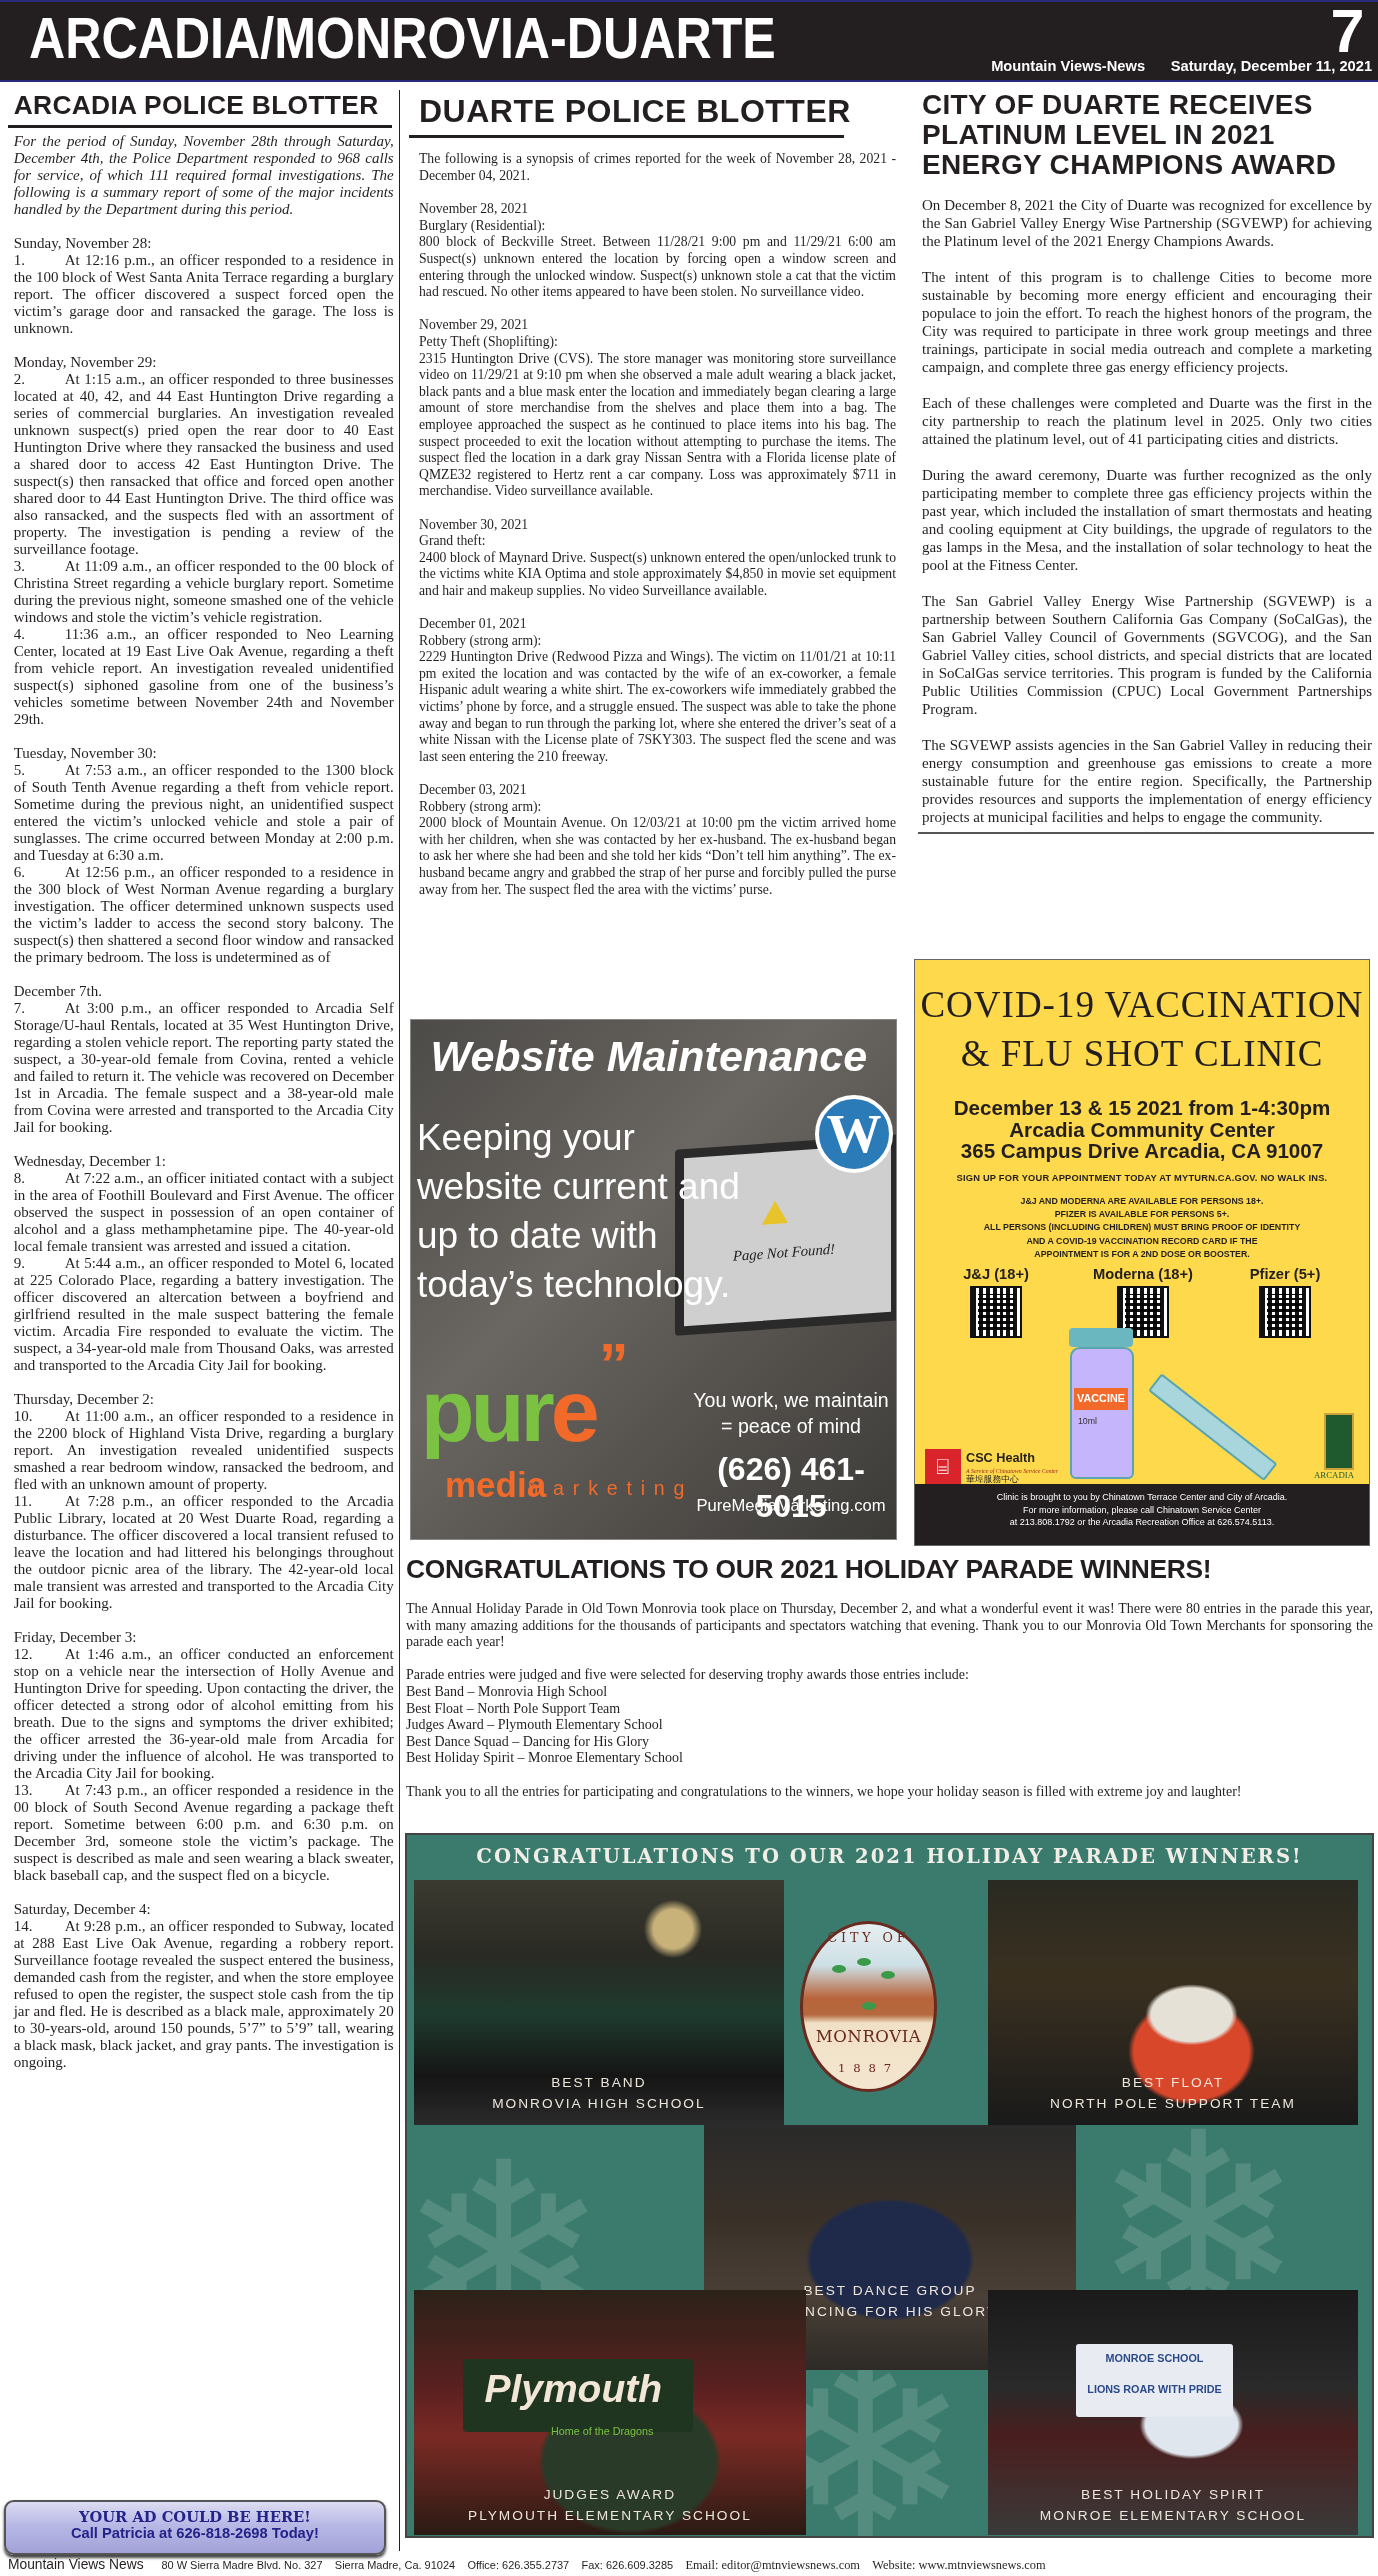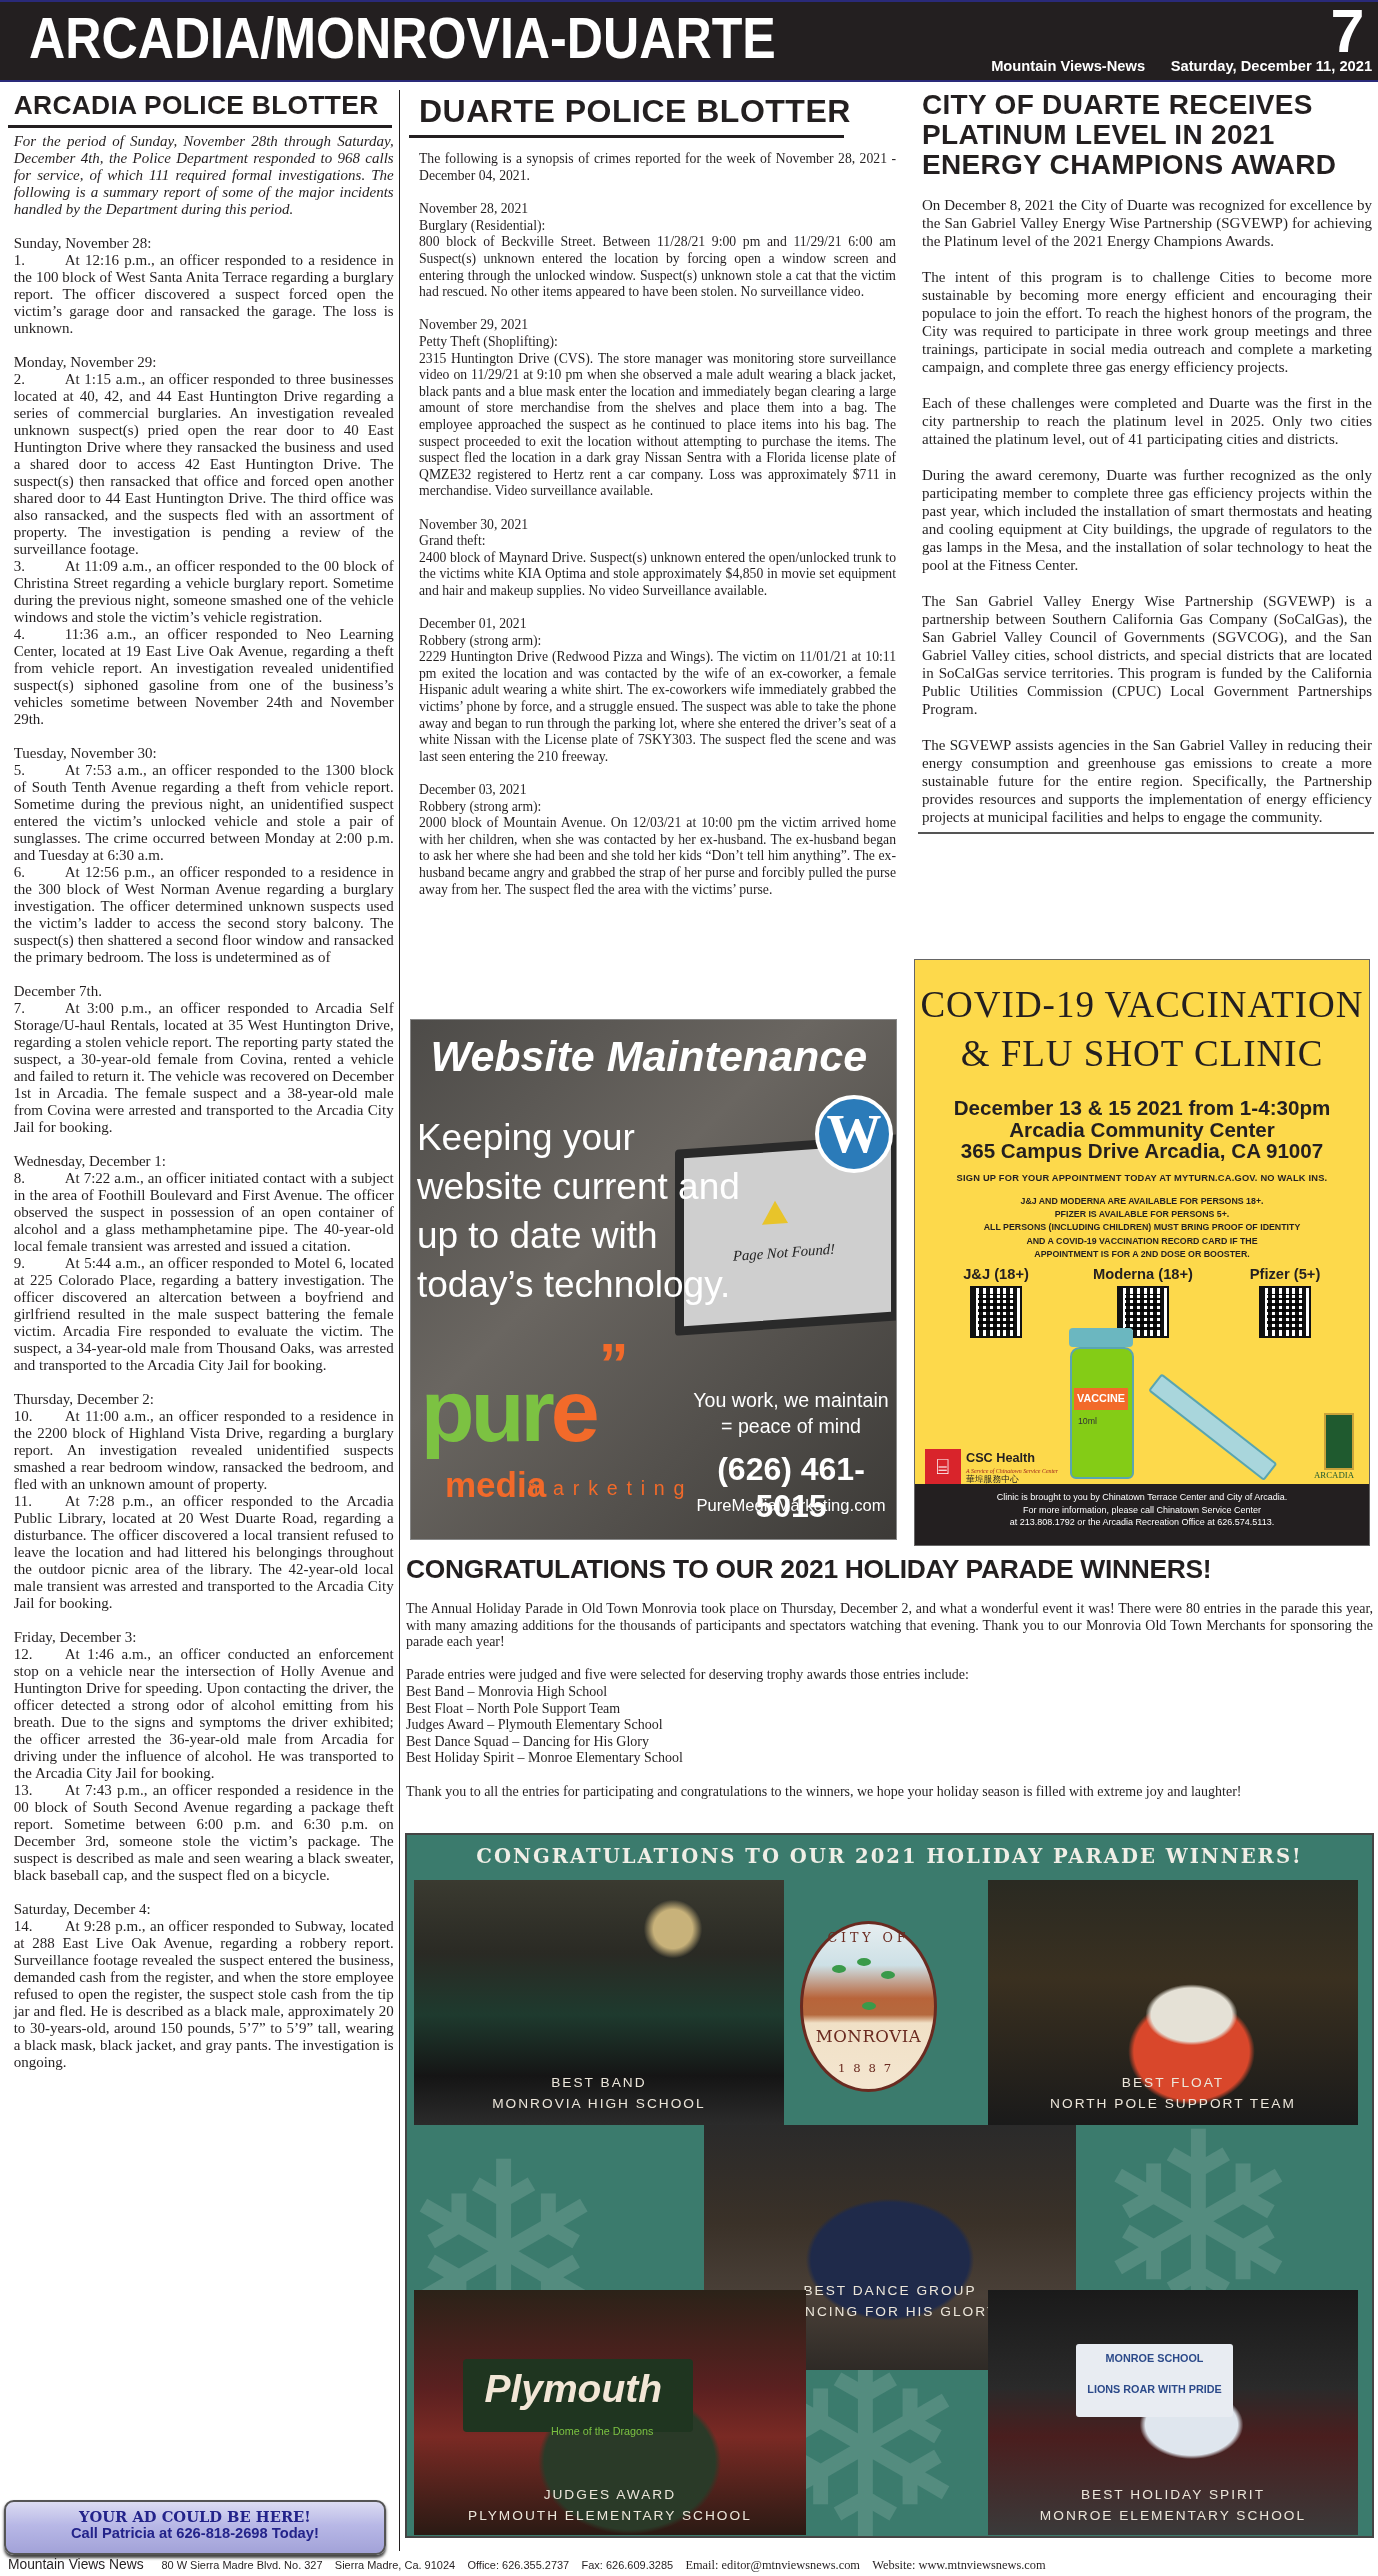--- a/index.html
+++ b/index.html
@@ -39,21 +39,21 @@
 
 .covid{position:absolute;left:914px;top:959px;width:456px;height:587px;background:#fdd94b;border:1px solid #666;overflow:hidden}
 .covid .ct{position:absolute;left:0;width:100%;text-align:center;font-family:Liberation Serif, serif;font-size:37px;line-height:49px;color:#231f20;letter-spacing:1px}
 .covid .date{position:absolute;left:0;width:100%;text-align:center;font-family:"Liberation Sans",sans-serif;font-weight:bold;font-size:20.6px;line-height:22.5px}
 .covid .signup{position:absolute;left:0;width:100%;text-align:center;font-family:"Liberation Sans",sans-serif;font-weight:bold;font-size:9.3px;letter-spacing:0.2px}
 .covid .info{position:absolute;left:0;width:100%;text-align:center;font-family:"Liberation Sans",sans-serif;font-weight:bold;font-size:8.8px;line-height:13.2px}
 .covid .vlbl{position:absolute;font-family:"Liberation Sans",sans-serif;font-weight:bold;font-size:14.7px;text-align:center;width:108px}
 .covid .qr{position:absolute;width:52px;height:52px;background:
  repeating-linear-gradient(90deg,#111 0 3.9px,#fff 3.9px 6.9px),#fff;border:2px solid #111}
 .covid .qr::after{content:"";position:absolute;inset:5.9px;background:repeating-linear-gradient(0deg,#111 0 2.9px,transparent 2.9px 5.9px);mix-blend-mode:multiply}
-.covid .vial{position:absolute;left:155px;top:387px;width:64px;height:132px;background:#84cc16;border:2.9px solid #5aa5b0;border-radius:9.8px 9.8px 5.9px 5.9px}
+.covid .vial{position:absolute;left:155px;top:387px;width:64px;height:132px;background:#c4b5fd;border:2.9px solid #5aa5b0;border-radius:9.8px 9.8px 5.9px 5.9px}
 .covid .vial .cap{position:absolute;left:-2.9px;top:-21.5px;width:64px;height:19.6px;background:#6bb7c0;border-radius:3.9px}
 .covid .vial .lbl{position:absolute;left:2px;top:39px;width:54px;height:21.5px;background:#f26a2a;color:#fff;font-family:"Liberation Sans",sans-serif;font-weight:bold;font-size:10.8px;line-height:21.5px;text-align:center}
 .covid .vial .ml{position:absolute;left:5.9px;top:67px;font-family:"Liberation Sans",sans-serif;font-size:8.8px;color:#333}
 .covid .syringe{position:absolute;left:240px;top:411px;width:147px;height:21.5px;background:#a9d6dc;border:2.9px solid #5aa5b0;transform:rotate(38deg);transform-origin:left center;border-radius:2.9px}
 .covid .csc{position:absolute;left:9.8px;top:489px;width:36px;height:35px;background:#d9242b;color:#fff;font-size:21.5px;text-align:center;line-height:35px;font-family:"DejaVu Sans",sans-serif}
 .covid .csclbl{position:absolute;left:51px;top:491px;font-family:"Liberation Sans",sans-serif;font-weight:bold;font-size:12.7px;color:#231f20}
 .covid .csclbl2{position:absolute;left:51px;top:508px;font-size:5.9px;color:#9b1c1c;font-family:"Liberation Serif",serif;font-style:italic}
 .covid .arc{position:absolute;left:409px;top:453px;width:30px;height:57px;background:#1f5a2f;border:2px solid #c9a23a}
 .covid .arclbl{position:absolute;left:399px;top:510px;font-family:"Liberation Serif",serif;font-size:8.8px;color:#1f5a2f}
 .covid .footer{position:absolute;left:0;bottom:0;width:100%;height:61px;background:#231f20;color:#fff;font-family:"Liberation Sans",sans-serif;font-size:9px;line-height:12.7px;text-align:center;padding-top:6.9px}

